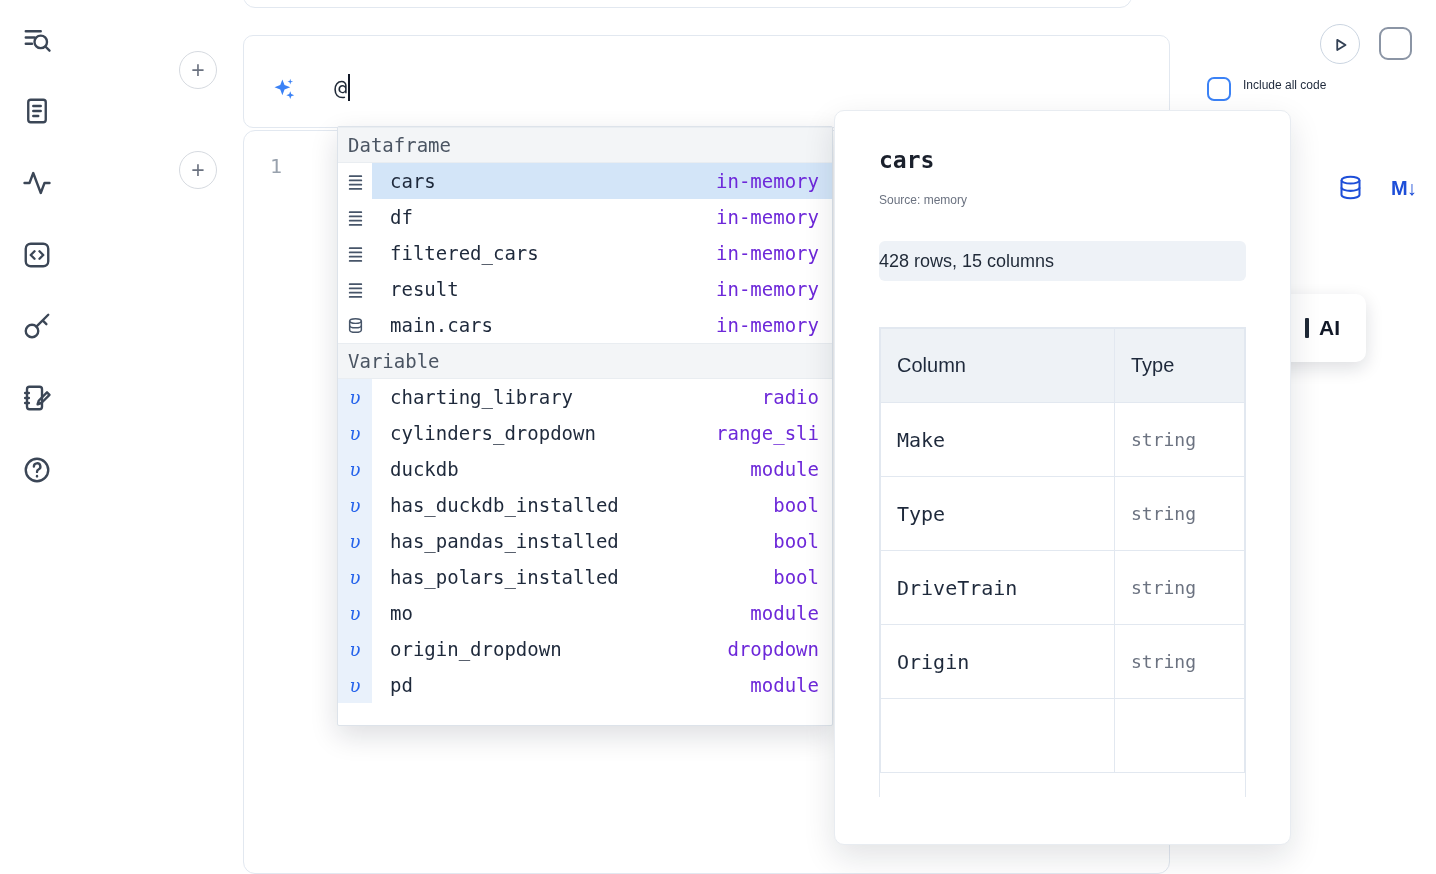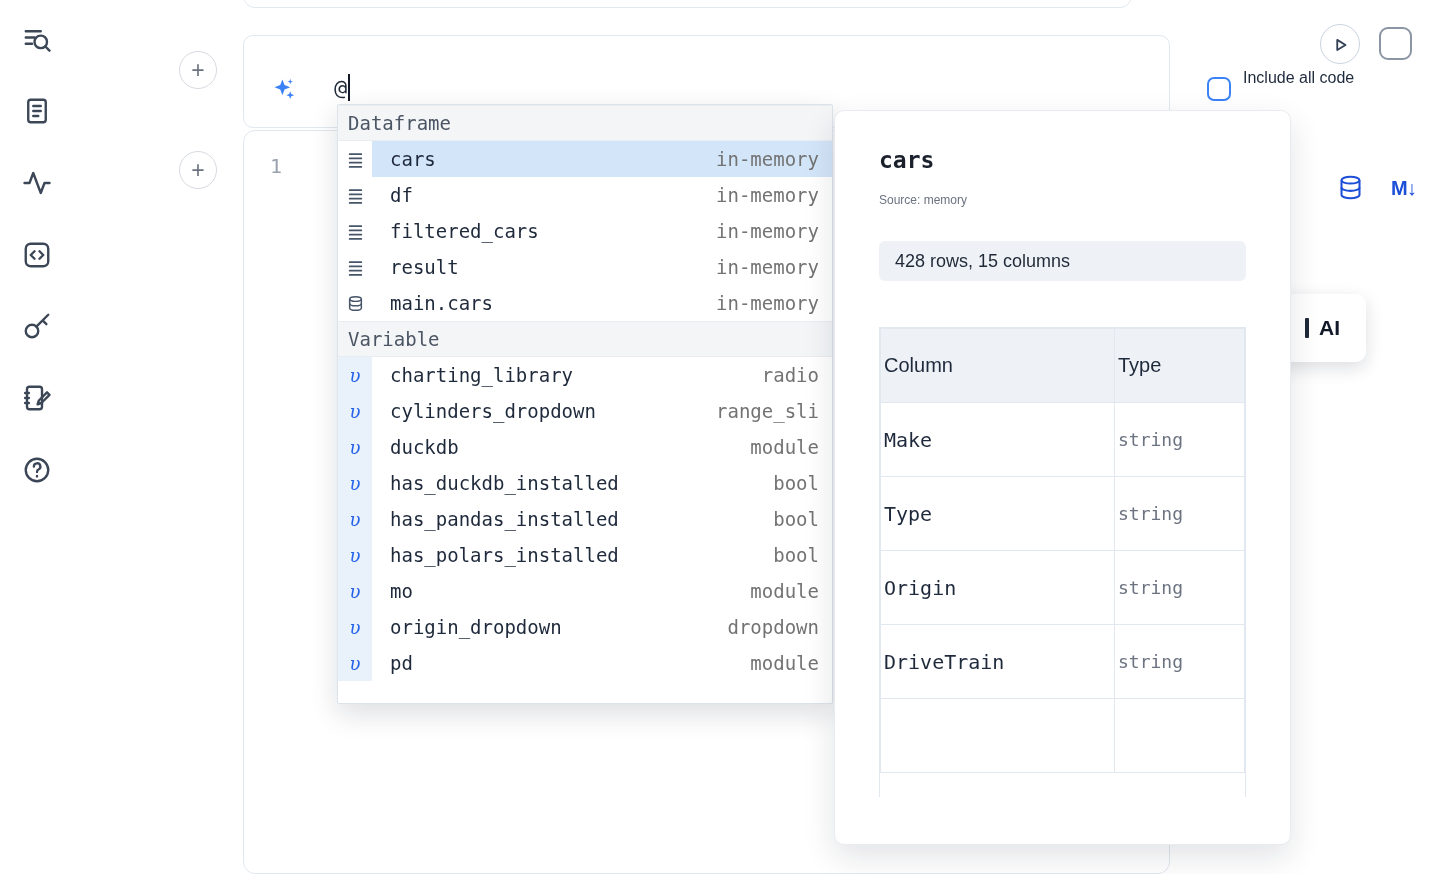--- a/index.html
+++ b/index.html
@@ -32,63 +32,63 @@
   .prompt-box { position:absolute; left:243px; top:35px; width:927px; height:93px;
                 border:1.5px solid #e2e8f0; border-radius:10px; background:#fff; z-index:3; }
   .sparkles { position:absolute; left:270px; top:76px; width:27px; height:27px; z-index:4; }
   .prompt-text { position:absolute; left:334px; top:74px; z-index:4; font-size:22px; color:#1f2937;
                  display:flex; align-items:center; }
   .caret { display:inline-block; width:2px; height:27px; background:#111827; margin-left:1px; }
 
   
   .chk { position:absolute; left:1207px; top:77px; width:24px; height:24px;
          border:2px solid #3b82f6; border-radius:7px; background:#fff; z-index:3; }
-  .chk-label { position:absolute; left:1243px; top:69px; font-size:16px; color:#1e293b; z-index:3; }
+  .chk-label { position:absolute; left:1243px; top:78px; font-size:12px; color:#1e293b; z-index:3; }
 
   
   .cell-box { position:absolute; left:243px; top:130px; width:927px; height:744px;
               border:1.5px solid #e2e8f0; border-radius:12px; background:#fff; z-index:1; }
   .line-no { position:absolute; left:270px; top:154px; font-size:20px; color:#98a1ad; z-index:2; }
   .cell-db-icon { position:absolute; left:1337px; top:174px; width:27px; height:27px; z-index:2; }
   .cell-db-icon svg { width:27px; height:27px; stroke:#1d4ed8; stroke-width:1.8; fill:none; }
   .md-icon { position:absolute; left:1391px; top:177px; z-index:2; color:#1d4ed8;
              font-weight:800; font-size:20px; letter-spacing:-1px; }
 
   
-  .dropdown { position:absolute; left:337px; top:104px; width:496px; height:600px; background:#fff;
+  .dropdown { position:absolute; left:337px; top:126px; width:496px; height:600px; background:#fff;
               border:1px solid #dde3ea; box-shadow:0 10px 28px rgba(15,23,42,.14); overflow:hidden;
               z-index:10; border-radius:2px; }
   .ac-header { height:36px; background:#f3f5f7; color:#4b5563; font-size:19px;
                display:flex; align-items:center; padding-left:10px;
                border-top:1px solid #e9edf1; border-bottom:1px solid #e9edf1;
                font-family:"DejaVu Sans Mono", monospace; }
   .ac-row { height:36px; display:flex; align-items:stretch; }
   .ac-gutter { width:34px; flex:none; display:flex; align-items:center; justify-content:center; }
   .ac-gutter.var { background:#e9f1fb; }
   .ac-gutter svg { width:17px; height:17px; }
   .vglyph { font-family:"DejaVu Serif", serif; font-style:italic; font-size:18px; color:#2563eb; }
   .ac-main { flex:1; display:flex; align-items:center; padding:0 13px 0 18px; min-width:0; }
   .ac-main.sel { background:#d3e5f8; }
   .ac-name { font-family:"DejaVu Sans Mono", monospace; font-size:19px; color:#1e293b; white-space:pre; }
   .ac-detail { margin-left:auto; font-family:"DejaVu Sans Mono", monospace; font-size:19px;
-               color:#737373; white-space:pre; }
+               color:#6d28d9; white-space:pre; }
 
   
   .card { position:absolute; left:834px; top:110px; width:457px; height:735px; background:#fff;
           border:1px solid #e8ecf1; border-radius:10px; box-shadow:0 12px 32px rgba(15,23,42,.12);
           z-index:12; padding:36px 44px 0 44px; overflow:hidden; }
   .card-title { font-family:"DejaVu Sans Mono", monospace; font-weight:bold; font-size:23px;
                 color:#1a202c; }
   .card-source { margin-top:20px; font-size:12px; color:#6b7280; }
   .card-badge { margin-top:34px; height:40px; background:#eef2f7; border-radius:6px;
-                display:flex; align-items:center; padding-left:16px; font-size:18px; color:#1f2937; }
+                display:flex; align-items:center; font-size:18px; color:#1f2937; }
   .card-table-wrap { margin-top:46px; height:470px; overflow:hidden;
                      border:1px solid #e2e8f0; border-bottom:none; }
   table.schema { width:100%; border-collapse:collapse; table-layout:fixed; }
-  table.schema th, table.schema td { border:1px solid #e2e8f0; height:74px; padding-left:3px;
+  table.schema th, table.schema td { border:1px solid #e2e8f0; height:74px; padding-left:16px;
                                      text-align:left; vertical-align:middle; }
   table.schema th { background:#eef2f6; font-size:20px; font-weight:500; color:#1e293b; }
   table.schema td.colname { font-family:"DejaVu Sans Mono", monospace; font-size:20px; color:#1e293b; }
   table.schema td.coltype { font-family:"DejaVu Sans Mono", monospace; font-size:18px; color:#6b7280; }
   .w-col { width:234px; }
 
   
   .ai-btn { position:absolute; left:1240px; top:294px; width:126px; height:68px; background:#fff;
             border-radius:10px; box-shadow:0 6px 18px rgba(15,23,42,.14); z-index:6;
             display:flex; align-items:center; justify-content:flex-end; padding-right:26px; }
@@ -350,27 +350,27 @@
       <tbody>
         <tr>
           <td class="colname">Make</td>
           <td class="coltype">string</td>
         </tr>
         <tr>
           <td class="colname">Type</td>
           <td class="coltype">string</td>
         </tr>
         <tr>
+          <td class="colname">DriveTrain</td>
+          <td class="coltype">string</td>
+        </tr>
+        <tr>
           <td class="colname">Origin</td>
           <td class="coltype">string</td>
         </tr>
         <tr>
-          <td class="colname">DriveTrain</td>
-          <td class="coltype">string</td>
-        </tr>
-        <tr>
           <td class="colname"></td>
           <td class="coltype"></td>
         </tr>
       </tbody>
     </table>
   </div>
 </div>
 
 </body></html>

